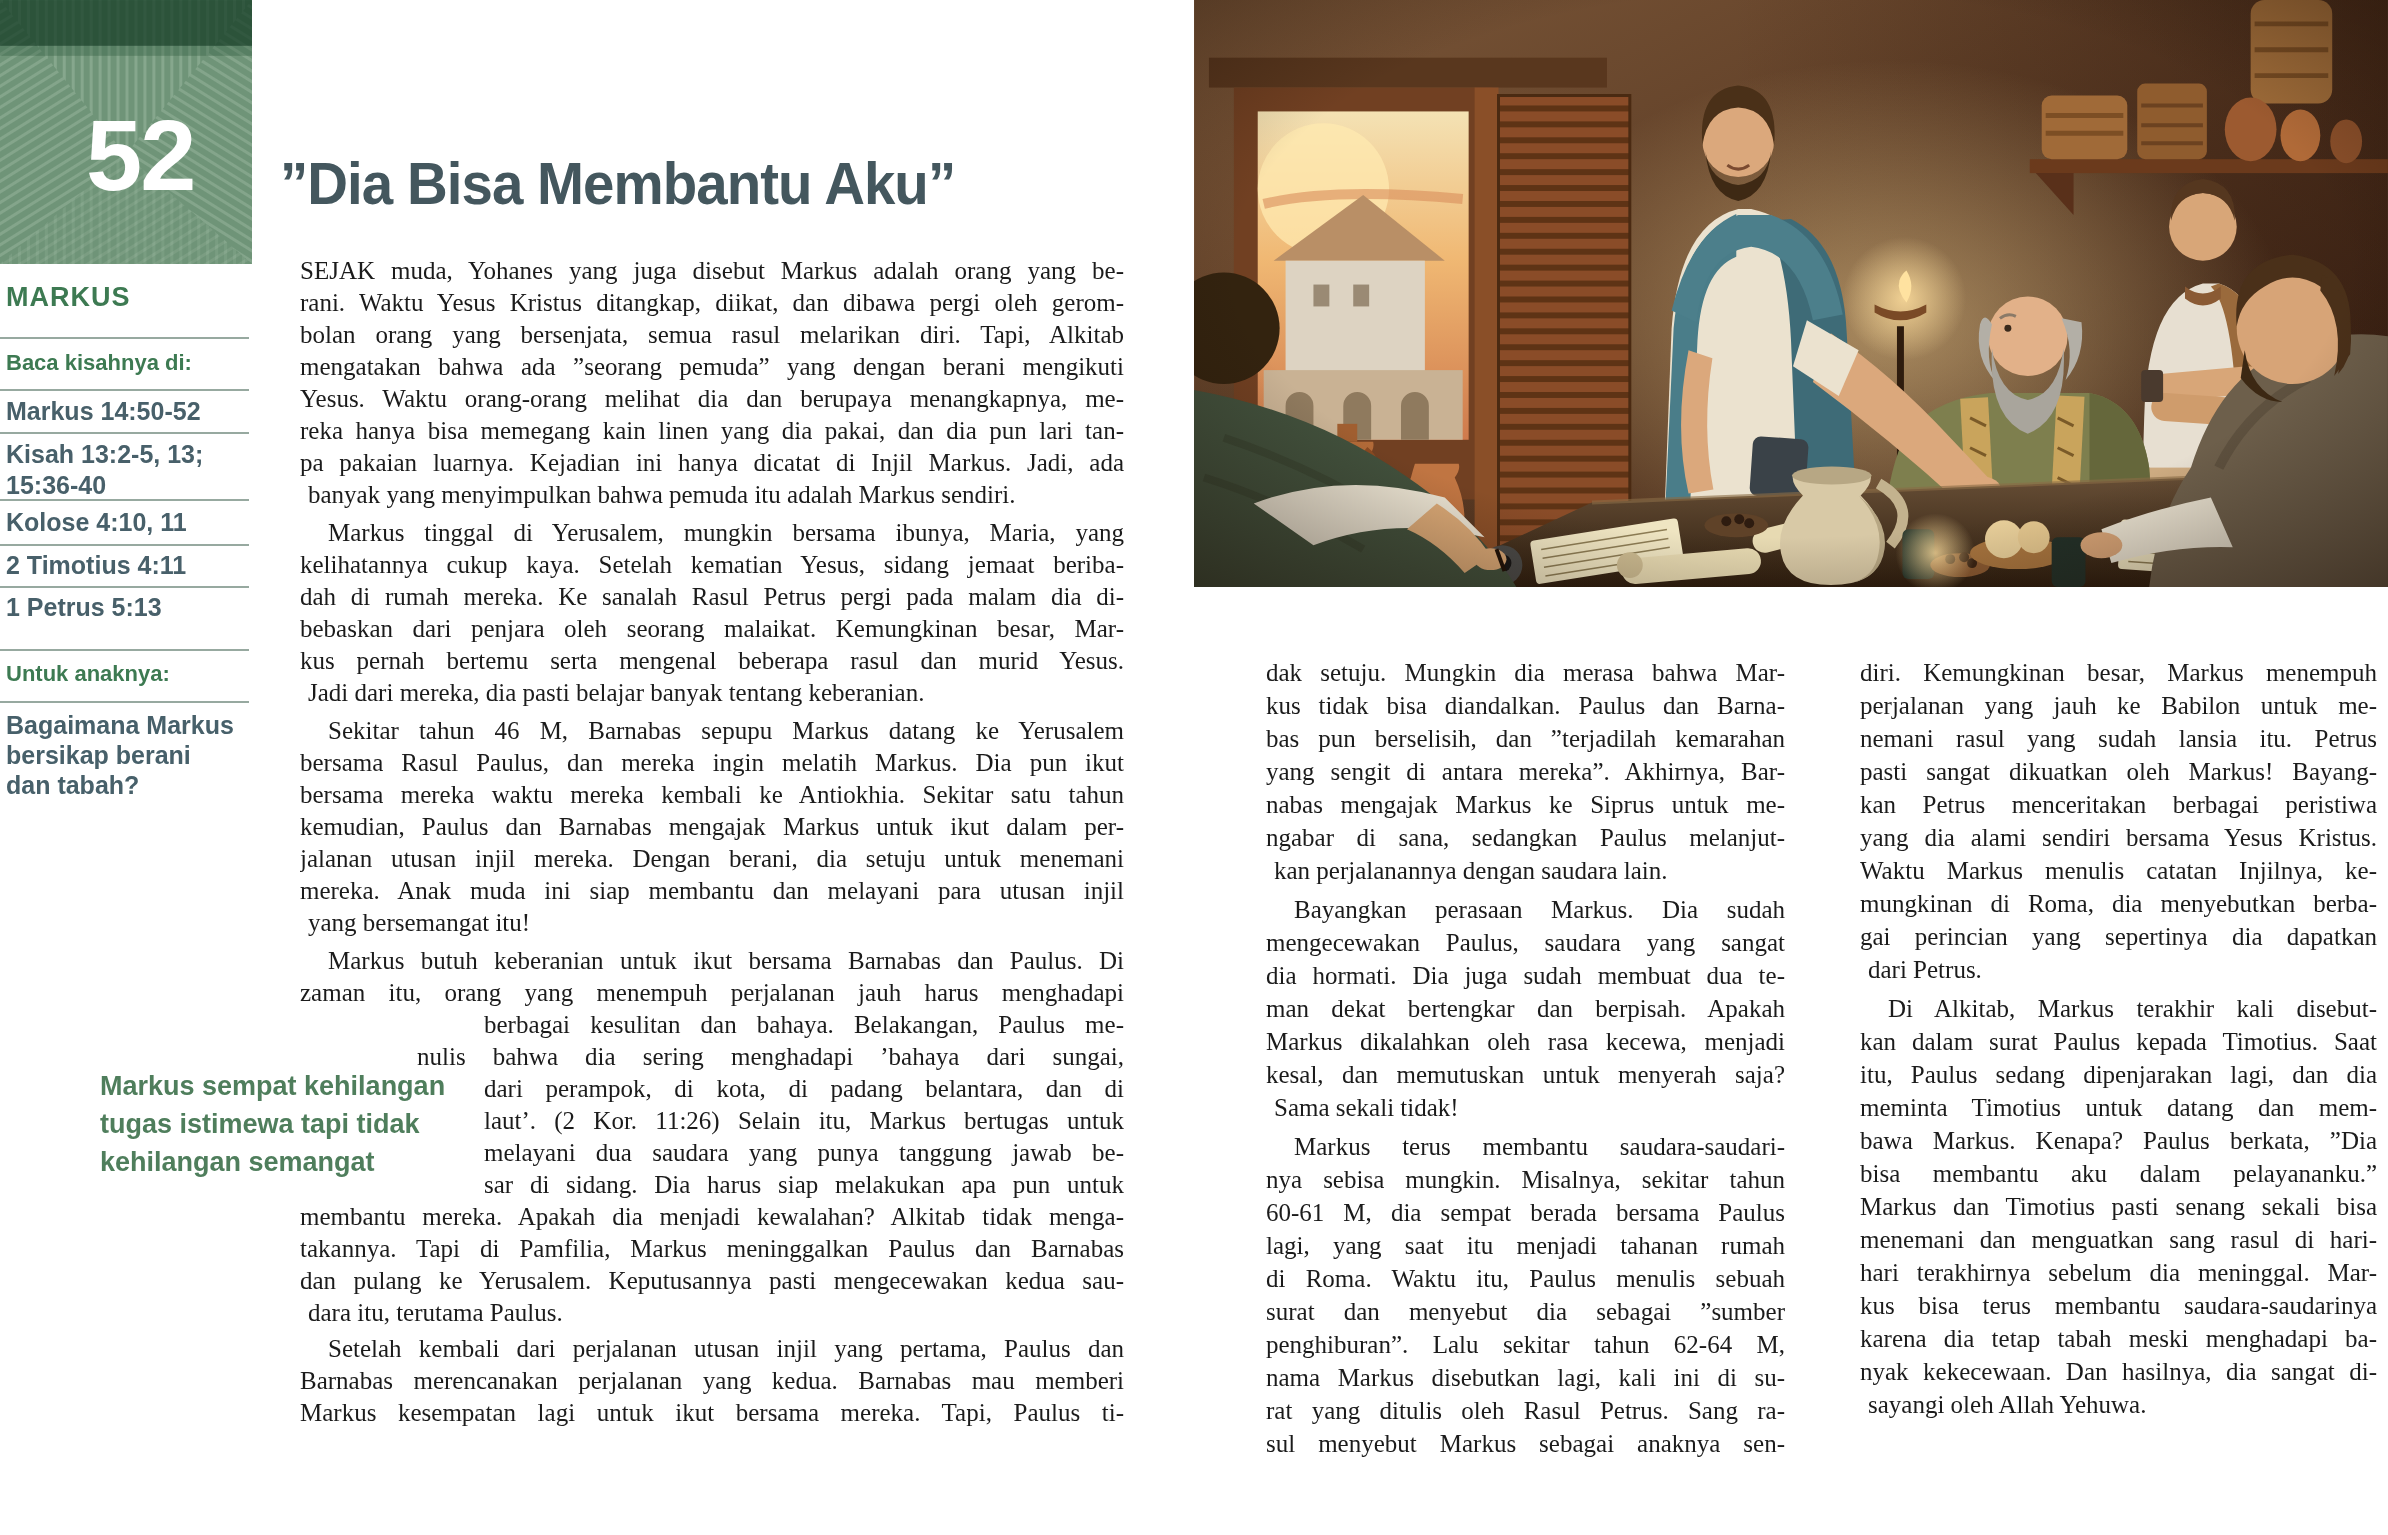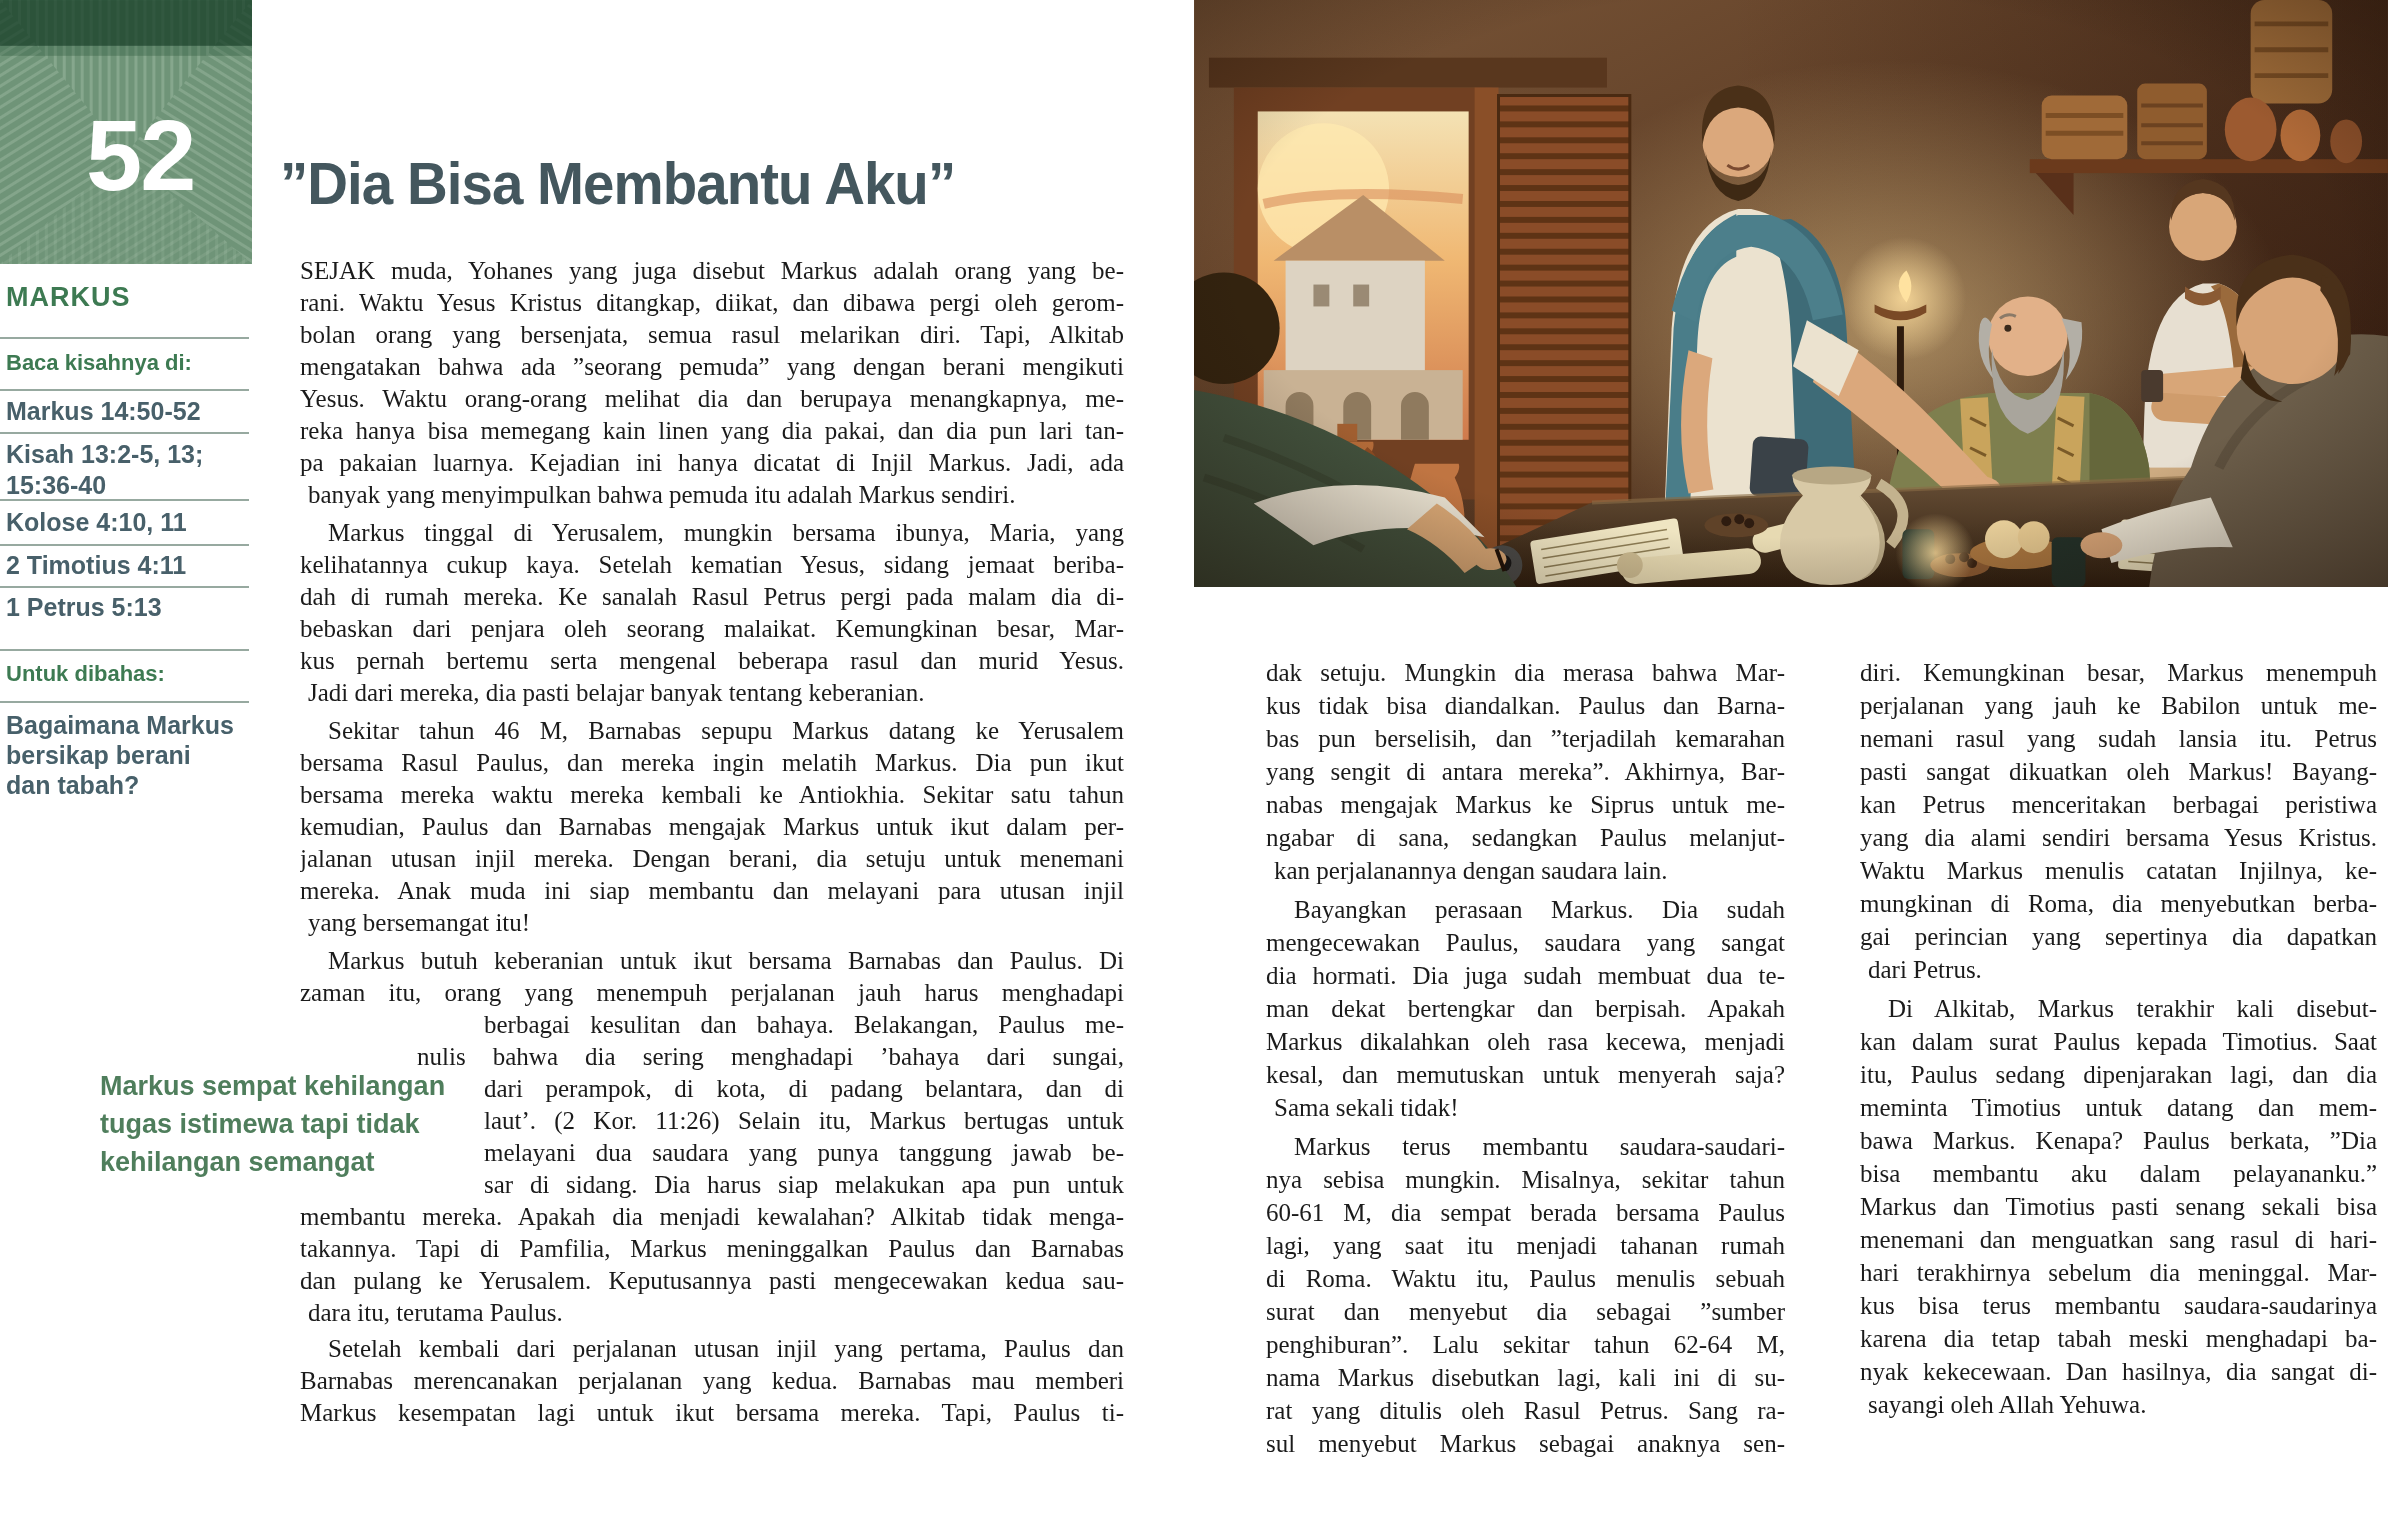--- a/index.html
+++ b/index.html
@@ -66,21 +66,21 @@
 
   <div id="sidebar">
       <div class="sb-item sb-title" style="top: 282px;">MARKUS</div>
       <div class="sb-item sb-label" style="top: 350px;">Baca kisahnya di:</div>
       <div class="sb-item sb-ref" style="top: 396px;">Markus 14:50-52</div>
       <div class="sb-item sb-ref" style="top: 439px;">Kisah 13:2-5, 13;
 15:36-40</div>
       <div class="sb-item sb-ref" style="top: 507px;">Kolose 4:10, 11</div>
       <div class="sb-item sb-ref" style="top: 550px;">2 Timotius 4:11</div>
       <div class="sb-item sb-ref" style="top: 592px;">1 Petrus 5:13</div>
-      <div class="sb-item sb-label" style="top: 661px;">Untuk dibahas:</div>
+      <div class="sb-item sb-label" style="top: 661px;">Untuk anaknya:</div>
       <div class="sb-item sb-question" style="top: 710px;">Bagaimana Markus
 bersikap berani
 dan tabah?</div>
       <div class="sb-rule" style="top: 337px;"></div>
       <div class="sb-rule" style="top: 389px;"></div>
       <div class="sb-rule" style="top: 432px;"></div>
       <div class="sb-rule" style="top: 499px;"></div>
       <div class="sb-rule" style="top: 544px;"></div>
       <div class="sb-rule" style="top: 586px;"></div>
       <div class="sb-rule" style="top: 649px;"></div>

